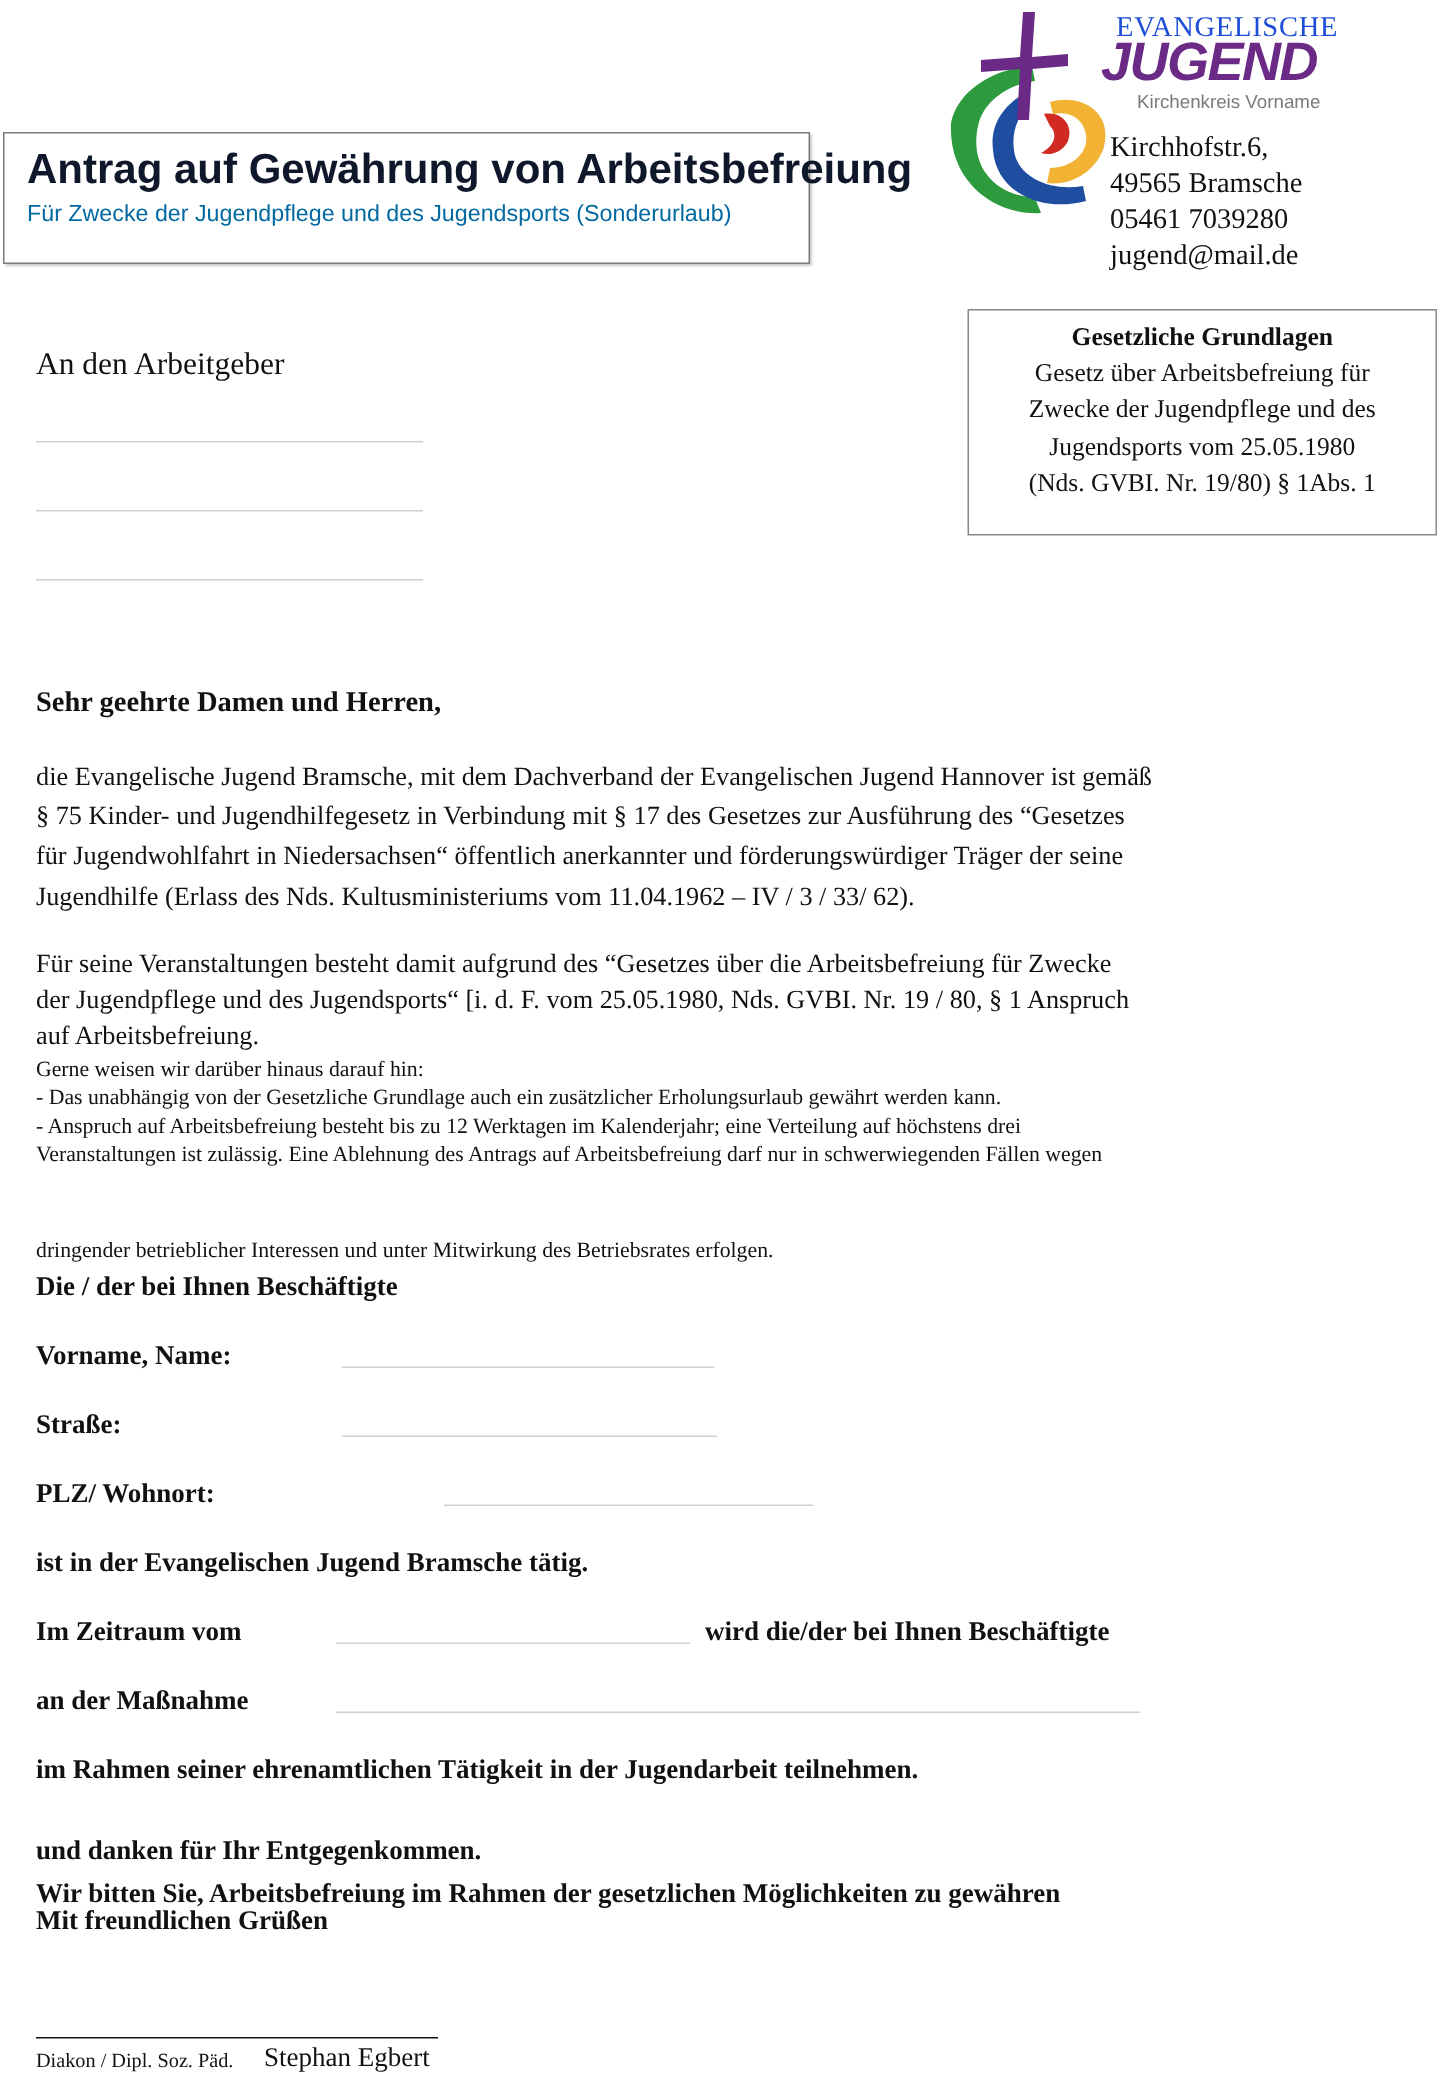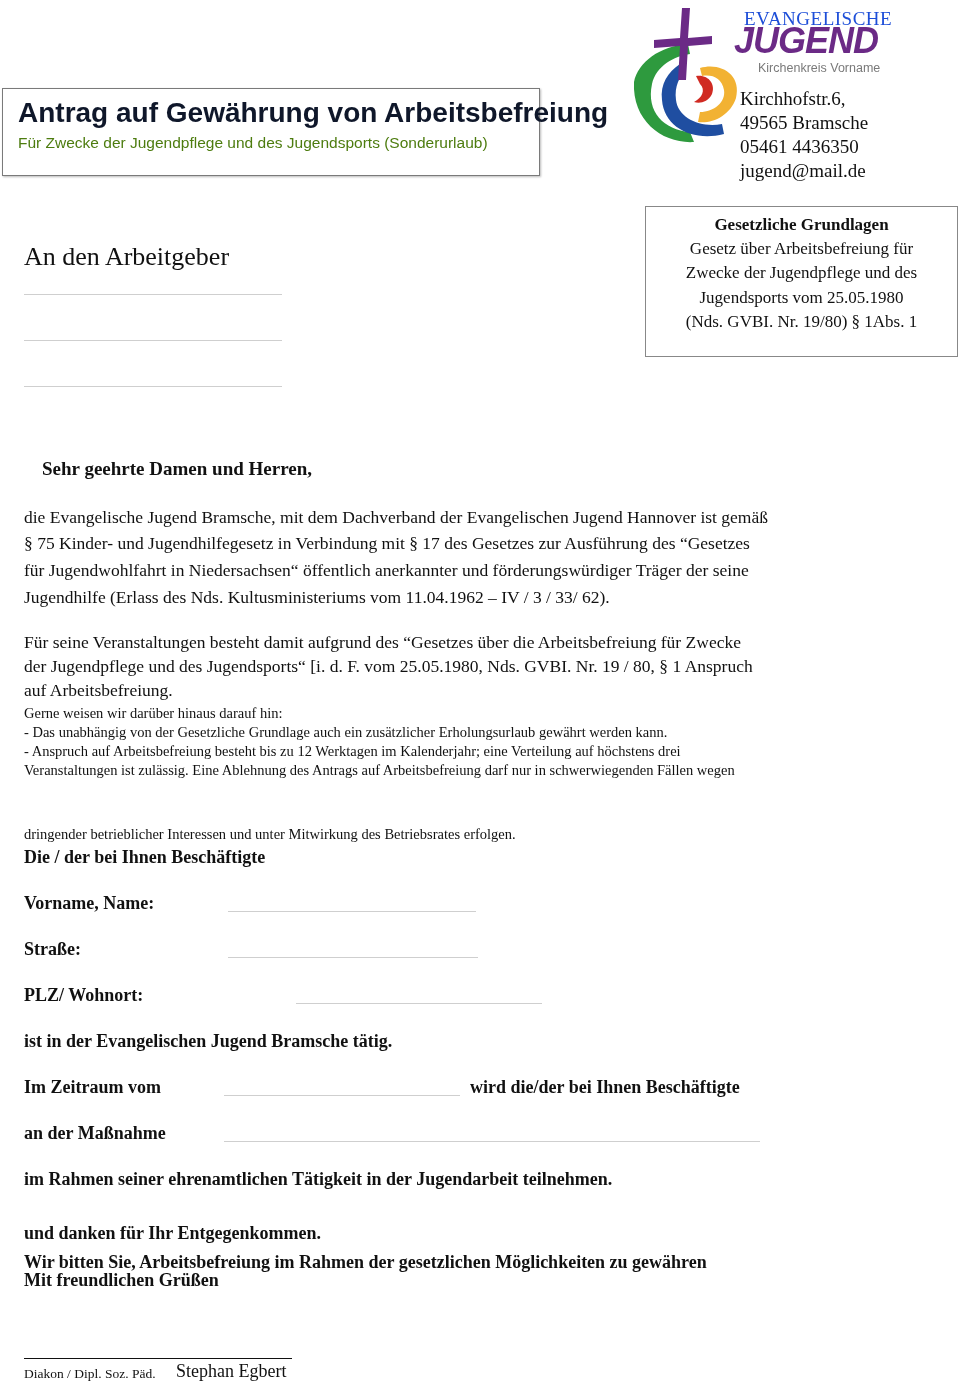--- a/index.html
+++ b/index.html
@@ -1,31 +1,31 @@
 <!DOCTYPE html>
 <html><head>
 <meta charset="utf-8">
 <style>
   html, body { margin:0; padding:0; background:#fff; }
   body { width:960px; height:1384px; position:relative; overflow:hidden; font-family:"Liberation Serif", serif; color:#111; }
   .abs { position:absolute; }
   .title-box { left:2px; top:88px; width:536px; height:86px; border:1px solid #7a7a7a; box-shadow:1px 1px 2px #bbb; }
   .title-main { left:18px; top:97px; font-family:"Liberation Sans", sans-serif; font-size:28px; color:#0f172a; white-space:nowrap;font-weight:bold; }
-  .title-sub { left:18px; top:134px; font-family:"Liberation Sans", sans-serif; font-size:15.5px; color:#4d7c0f; white-space:nowrap; }
+  .title-sub { left:18px; top:134px; font-family:"Liberation Sans", sans-serif; font-size:15.5px; color:#0369a1; white-space:nowrap; }
   .logo { left:624px; top:4px; width:300px; height:140px; }
   .logo-evang { left:744px; top:8px; font-family:Liberation Serif, serif; font-size:19px; color:#1d4ed8; letter-spacing:0.5px; white-space:nowrap; }
   .logo-jugend { left:734px; top:20px; font-family:"Liberation Sans", sans-serif; font-weight:bold; font-style:italic; font-size:36px; color:#6b2a86; letter-spacing:-1px; white-space:nowrap; }
   .logo-kreis { left:758px; top:61px; font-family:"Liberation Sans", sans-serif; font-size:12.5px; color:#7a7a7a; white-space:nowrap; }
   .addr { left:740px; font-size:19px; white-space:nowrap; line-height:24px; }
   .legal-box { left:645px; top:206px; width:311px; height:149px; border:1px solid #888; }
   .legal-line { left:645px; width:313px; text-align:center; font-size:17px; white-space:nowrap; }
   .legal-title { font-weight:bold; }
-  .recip { left:24px; top:230px; font-size:26px;margin-top:12px; }
+  .recip { left:24px; top:230px; font-size:21px; }
   .rline { left:24px; width:258px; height:1px; background:#cfcfcf; }
-  .salut { left:42px; top:458px; font-size:19px; font-weight:bold; }
+  .salut { left:24px; top:458px; font-size:19px; font-weight:bold; }
   .p { left:24px; font-size:17.5px; white-space:nowrap; }
   .small { left:24px; font-size:14.5px; white-space:nowrap; }
   .b { left:24px; font-size:18px; font-weight:bold; white-space:nowrap; }
   .fline { height:1px; background:#cfcfcf; }
   .sigline { left:24px; top:1358px; width:268px; height:1px; background:#111; }
   .sig-role { left:24px; top:1366px; font-size:13.5px; white-space:nowrap; }
   .sig-name { left:176px; top:1361px; font-size:18px; white-space:nowrap; }
 </style>
 </head>
 <body>
@@ -40,21 +40,21 @@
   <path d="M76 64 C 96 58, 118 70, 112 94 C 106 112, 88 120, 74 118 L 76 108 C 90 108, 102 98, 100 86 C 98 74, 88 70, 78 72 Z" fill="#f2b233"></path>
   <path d="M72 72 C 84 70, 92 80, 88 90 C 84 98, 76 100, 70 98 C 78 94, 82 86, 76 80 Z" fill="#d02a22"></path>
   <path d="M58 4 L 66 4 L 64 34 L 88 32 L 88 40 L 64 42 L 62 76 L 54 76 L 56 42 L 30 44 L 30 36 L 56 34 Z" fill="#6b2a86"></path>
 </svg>
 <div class="abs logo-evang">EVANGELISCHE</div>
 <div class="abs logo-jugend">JUGEND</div>
 <div class="abs logo-kreis">Kirchenkreis Vorname</div>
 
 <div class="abs addr" style="top:87px">Kirchhofstr.6,</div>
 <div class="abs addr" style="top:111px">49565 Bramsche</div>
-<div class="abs addr" style="top:135px">05461 4436350</div>
+<div class="abs addr" style="top:135px">05461 7039280</div>
 <div class="abs addr" style="top:159px">jugend@mail.de</div>
 
 <div class="abs legal-box"></div>
 <div class="abs legal-line legal-title" style="top:215px">Gesetzliche Grundlagen</div>
 <div class="abs legal-line" style="top:239px">Gesetz über Arbeitsbefreiung für</div>
 <div class="abs legal-line" style="top:263px">Zwecke der Jugendpflege und des</div>
 <div class="abs legal-line" style="top:288px">Jugendsports vom 25.05.1980</div>
 <div class="abs legal-line" style="top:312px">(Nds. GVBI. Nr. 19/80) § 1Abs. 1</div>
 
 <div class="abs recip">An den Arbeitgeber</div>

